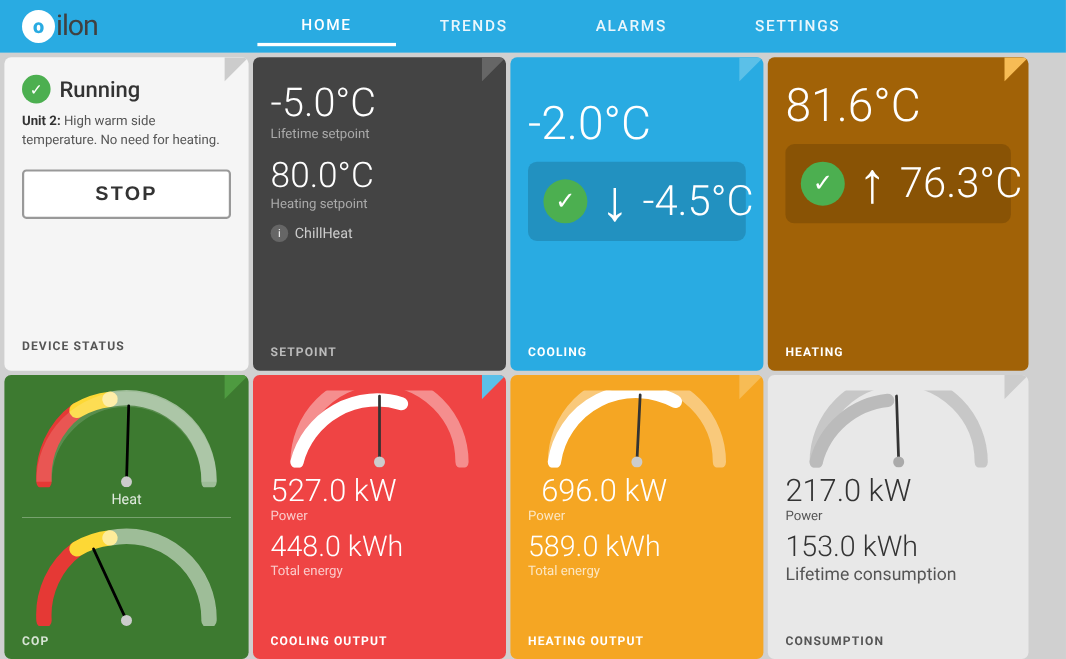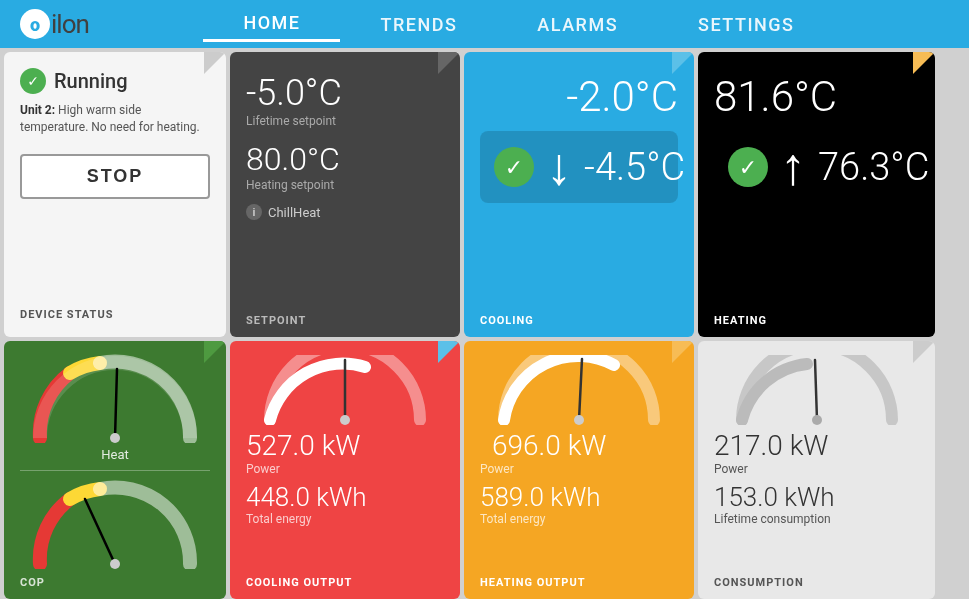--- a/index.html
+++ b/index.html
@@ -14,21 +14,21 @@
       padding: 0 20px;
     }
     .nav {
       display: flex;
       gap: 0;
       flex: 1;
       justify-content: center;
     }
     .nav-item {
       color: white;
-      font-size: 18px;
+      font-size: 14px;
       font-weight: 500;
       letter-spacing: 1.5px;
       padding: 0 40px;
       height: 36px;
       display: flex;
       align-items: center;
       cursor: pointer;
       text-transform: uppercase;
       opacity: 0.9;
     }
@@ -164,22 +164,21 @@
 
     
     .card-cooling {
       background: #29abe2;
       color: white;
     }
     .cooling-temp-top {
       font-size: 42px;
       font-weight: 300;
       color: white;
-      margin-top: 4px;
-      text-align: right;
+      margin-top: 20px;
     }
     .cooling-middle {
       display: flex;
       align-items: center;
       gap: 12px;
       background: rgba(0,0,0,0.15);
       border-radius: 8px;
       padding: 10px 14px;
       margin: 10px 0;
     }
@@ -190,21 +189,21 @@
     }
     .cooling-temp-bot {
       font-size: 38px;
       font-weight: 300;
       color: white;
     }
     .card-cooling .card-label { color: white; }
 
     
     .card-heating {
-      background: #000000;
+      background: #a16207;
       color: white;
     }
     .heating-temp-top {
       font-size: 42px;
       font-weight: 300;
       color: white;
       margin-top: 4px;
     }
     .heating-middle {
       display: flex;
@@ -519,17 +518,17 @@
       <svg class="output-gauge-svg" viewBox="0 0 170 70">
         <path d="M 10 65 A 75 75 0 0 1 160 65" stroke="rgba(150,150,150,0.4)" stroke-width="12" fill="none" stroke-linecap="round"></path>
         <path d="M 10 65 A 75 75 0 0 1 75 9" stroke="#bbb" stroke-width="12" fill="none" stroke-linecap="round"></path>
         <line x1="85" y1="65" x2="83" y2="5" stroke="#333" stroke-width="2.5" stroke-linecap="round"></line>
         <circle cx="85" cy="65" r="5" fill="#aaa"></circle>
       </svg>
     </div>
     <div class="output-power" style="font-size:28px;font-weight:300;color:#333;">217.0 kW</div>
     <div class="output-power-label" style="font-size:12px;color:#555;margin-bottom:6px;">Power</div>
     <div class="output-energy" style="font-size:26px;font-weight:300;color:#333;">153.0 kWh</div>
-    <div class="output-energy-label" style="font-size:12px;color:#555;">Lifetime consumption</div>
+    <div class="output-energy-label" style="font-size:16px;color:#555;">Lifetime consumption</div>
     <div class="card-label" style="color:#555;font-weight:700;font-size:11px;letter-spacing:1px;">CONSUMPTION</div>
   </div>
 
 </div>
 
 </body></html>

